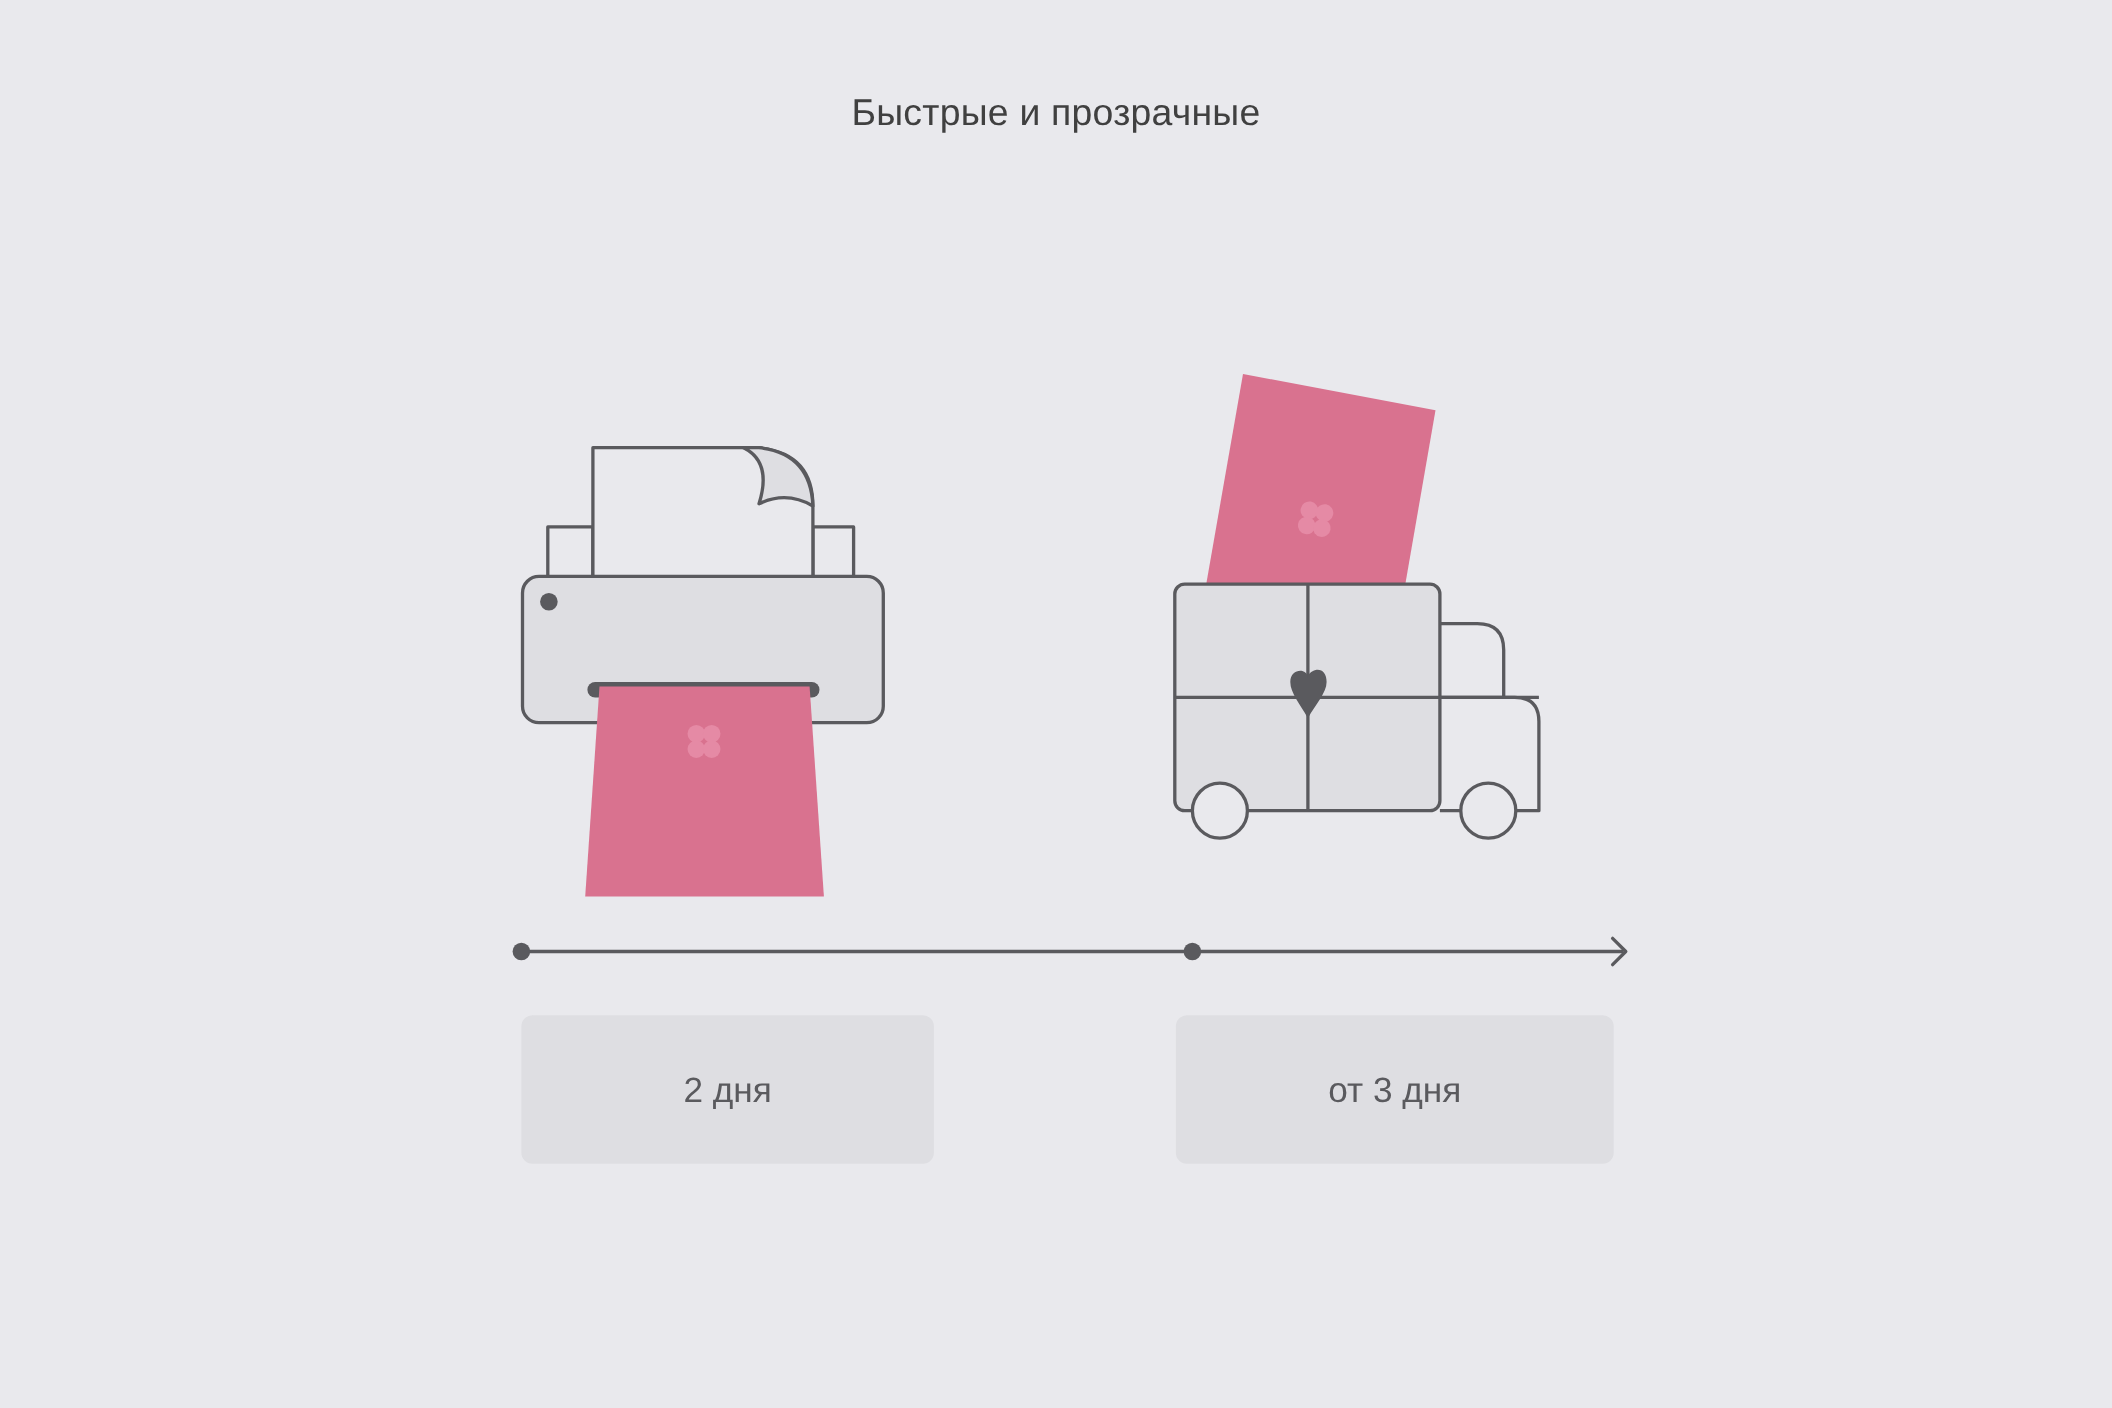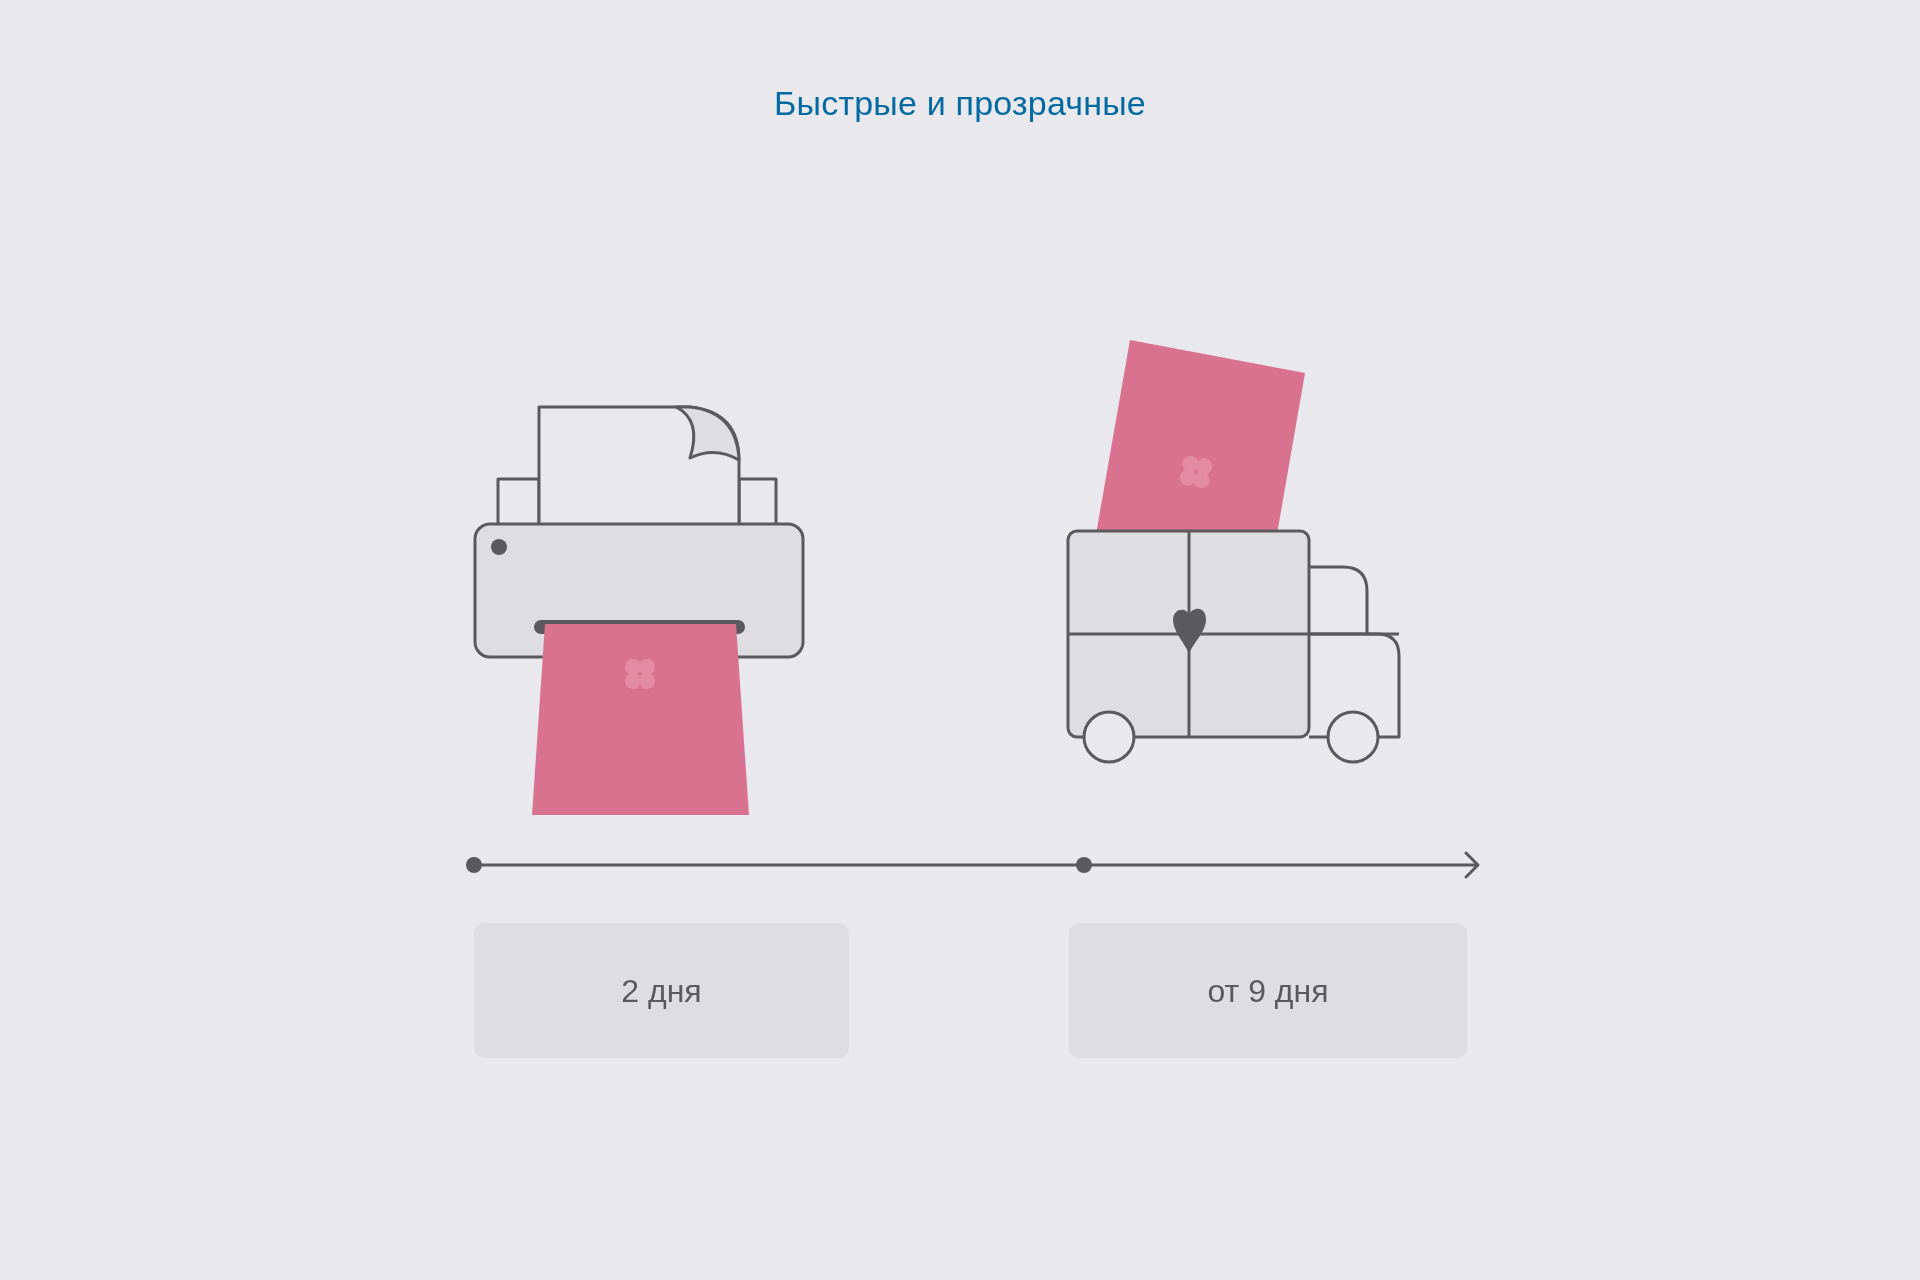--- a/index.html
+++ b/index.html
@@ -6,21 +6,21 @@
   body {
     width: 1920px; height: 1280px; overflow: hidden;
     background: #e9e9ed;
     font-family: "Liberation Sans", "DejaVu Sans", sans-serif;
     color: #5a5a5e;
     position: relative;
   }
   .title {
     position: absolute; left: 0; top: 82px; width: 1920px;
     text-align: center; font-size: 34px; line-height: 42px;
-    color: #0369a1; letter-spacing: 0.2px;
+    color: #404040; letter-spacing: 0.2px;
   }
   .title span { display: block; }
   svg.scene { position: absolute; left: 0; top: 0; }
   .label-box {
     position: absolute; top: 923px; height: 135px;
     background: #dedee2; border-radius: 10px;
     display: flex; flex-direction: column; justify-content: center; align-items: center;
     font-size: 32px; line-height: 42px; color: #5a5a5e; text-align: right;
   }
   .label-box span { display: block; }
@@ -95,14 +95,14 @@
     <circle cx="1084" cy="865" r="8" fill="#5a5a5e"></circle>
     <polyline points="1466,853 1478,865 1466,877" fill="none" stroke="#5a5a5e" stroke-width="3" stroke-linecap="round" stroke-linejoin="round"></polyline>
   </g>
 </svg>
 
 <div class="label-box box-print">
   <span>2 дня</span>
 </div>
 
 <div class="label-box box-delivery">
-  <span>от 9 дня</span>
+  <span>от 3 дня</span>
 </div>
 
 </body></html>

